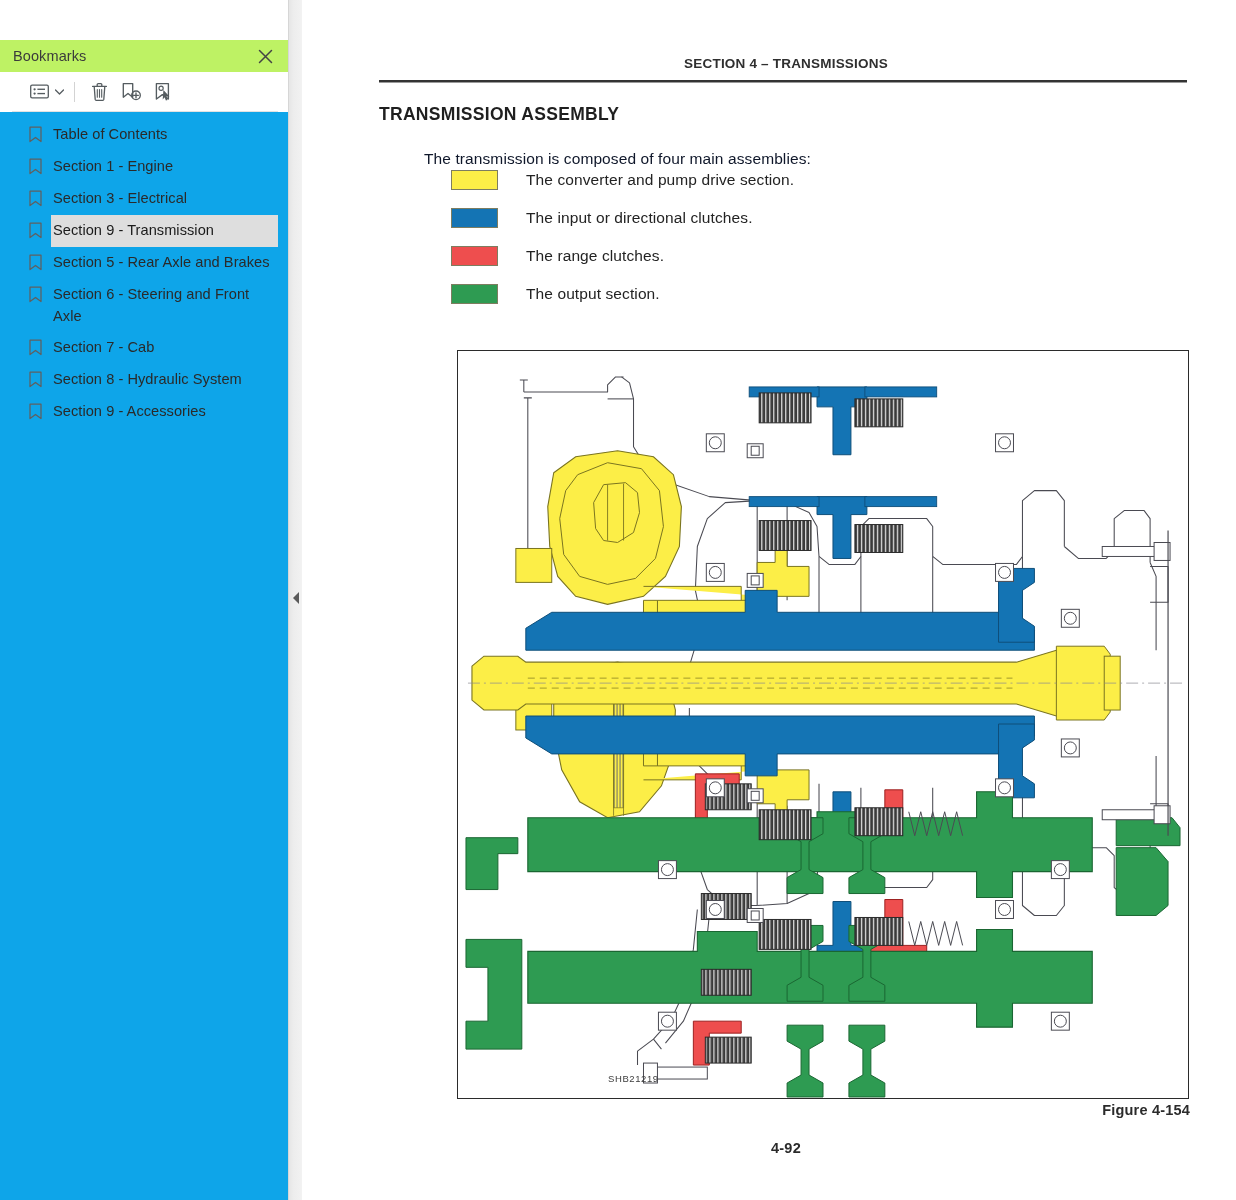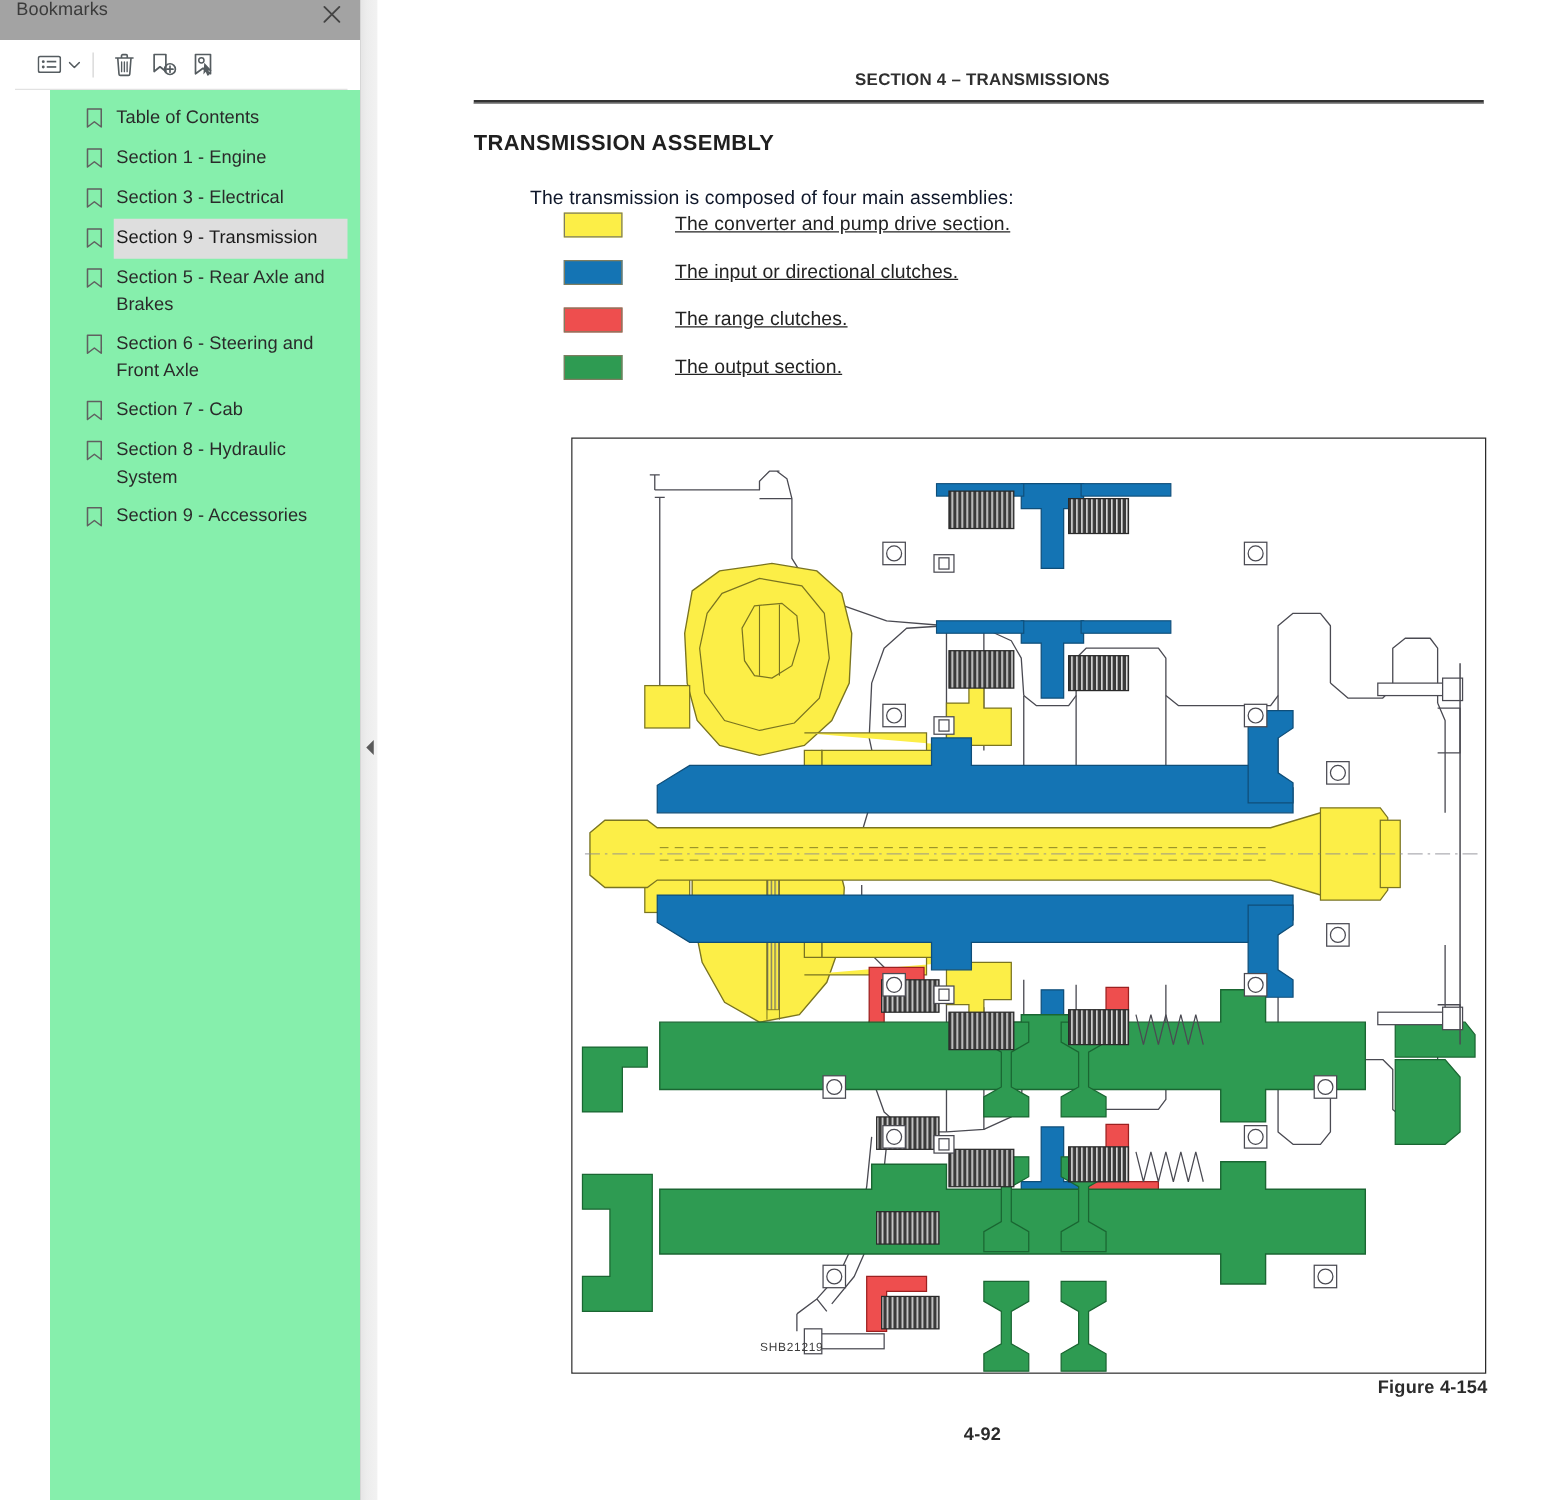--- a/index.html
+++ b/index.html
@@ -23,23 +23,25 @@
     width: 288px;
     height: 1200px;
     background: #ffffff;
     display: flex;
     flex-direction: column;
     flex: 0 0 288px;
   }
   #panel-header {
     height: 32px;
     display: flex;
+    align-items: center;
     padding: 0 12px 0 13px;
-    background: #a3a3a3;
+    background: #bef264;
     flex: 0 0 32px;
+    margin-top: 40px;
   }
   #panel-title {
     font-size: 14.5px;
     color: #3b3b3b;
     letter-spacing: .1px;
     flex: 1 1 auto;
   }
   #panel-close {
     width: 22px; height: 22px;
     display: flex; align-items: center; justify-content: center;
@@ -78,22 +80,21 @@
   #tb-sep {
     width: 1px; height: 20px;
     background: #d3d3d3;
     margin: 0 7px 0 6px;
   }
 
   #bookmark-list {
     flex: 1 1 auto;
     overflow: hidden;
     padding-top: 7px;
-    background: #86efac;
-    margin-left: 40px;
+    background: #0ea5e9;
   }
   .bm-row {
     display: flex;
     align-items: flex-start;
     padding: 0 10px 0 28px;
     min-height: 32px;
     cursor: pointer;
   }
   .bm-ico {
     flex: 0 0 15px;
@@ -206,25 +207,24 @@
     align-items: center;
     height: 38px;
   }
   .legend-swatch {
     width: 47px;
     height: 20px;
     border: 1px solid #7d7d60;
     flex: 0 0 47px;
   }
   .legend-text {
-    margin-left: 42px;
+    margin-left: 28px;
     font-size: 15.5px;
     color: #232323;
     letter-spacing: .1px;
-    text-decoration: underline;
   }
 
   
   #figure-frame {
     position: absolute;
     left: 79px;
     top: 350px;
     width: 732px;
     height: 749px;
     border: 1.5px solid #2b2b2b;

